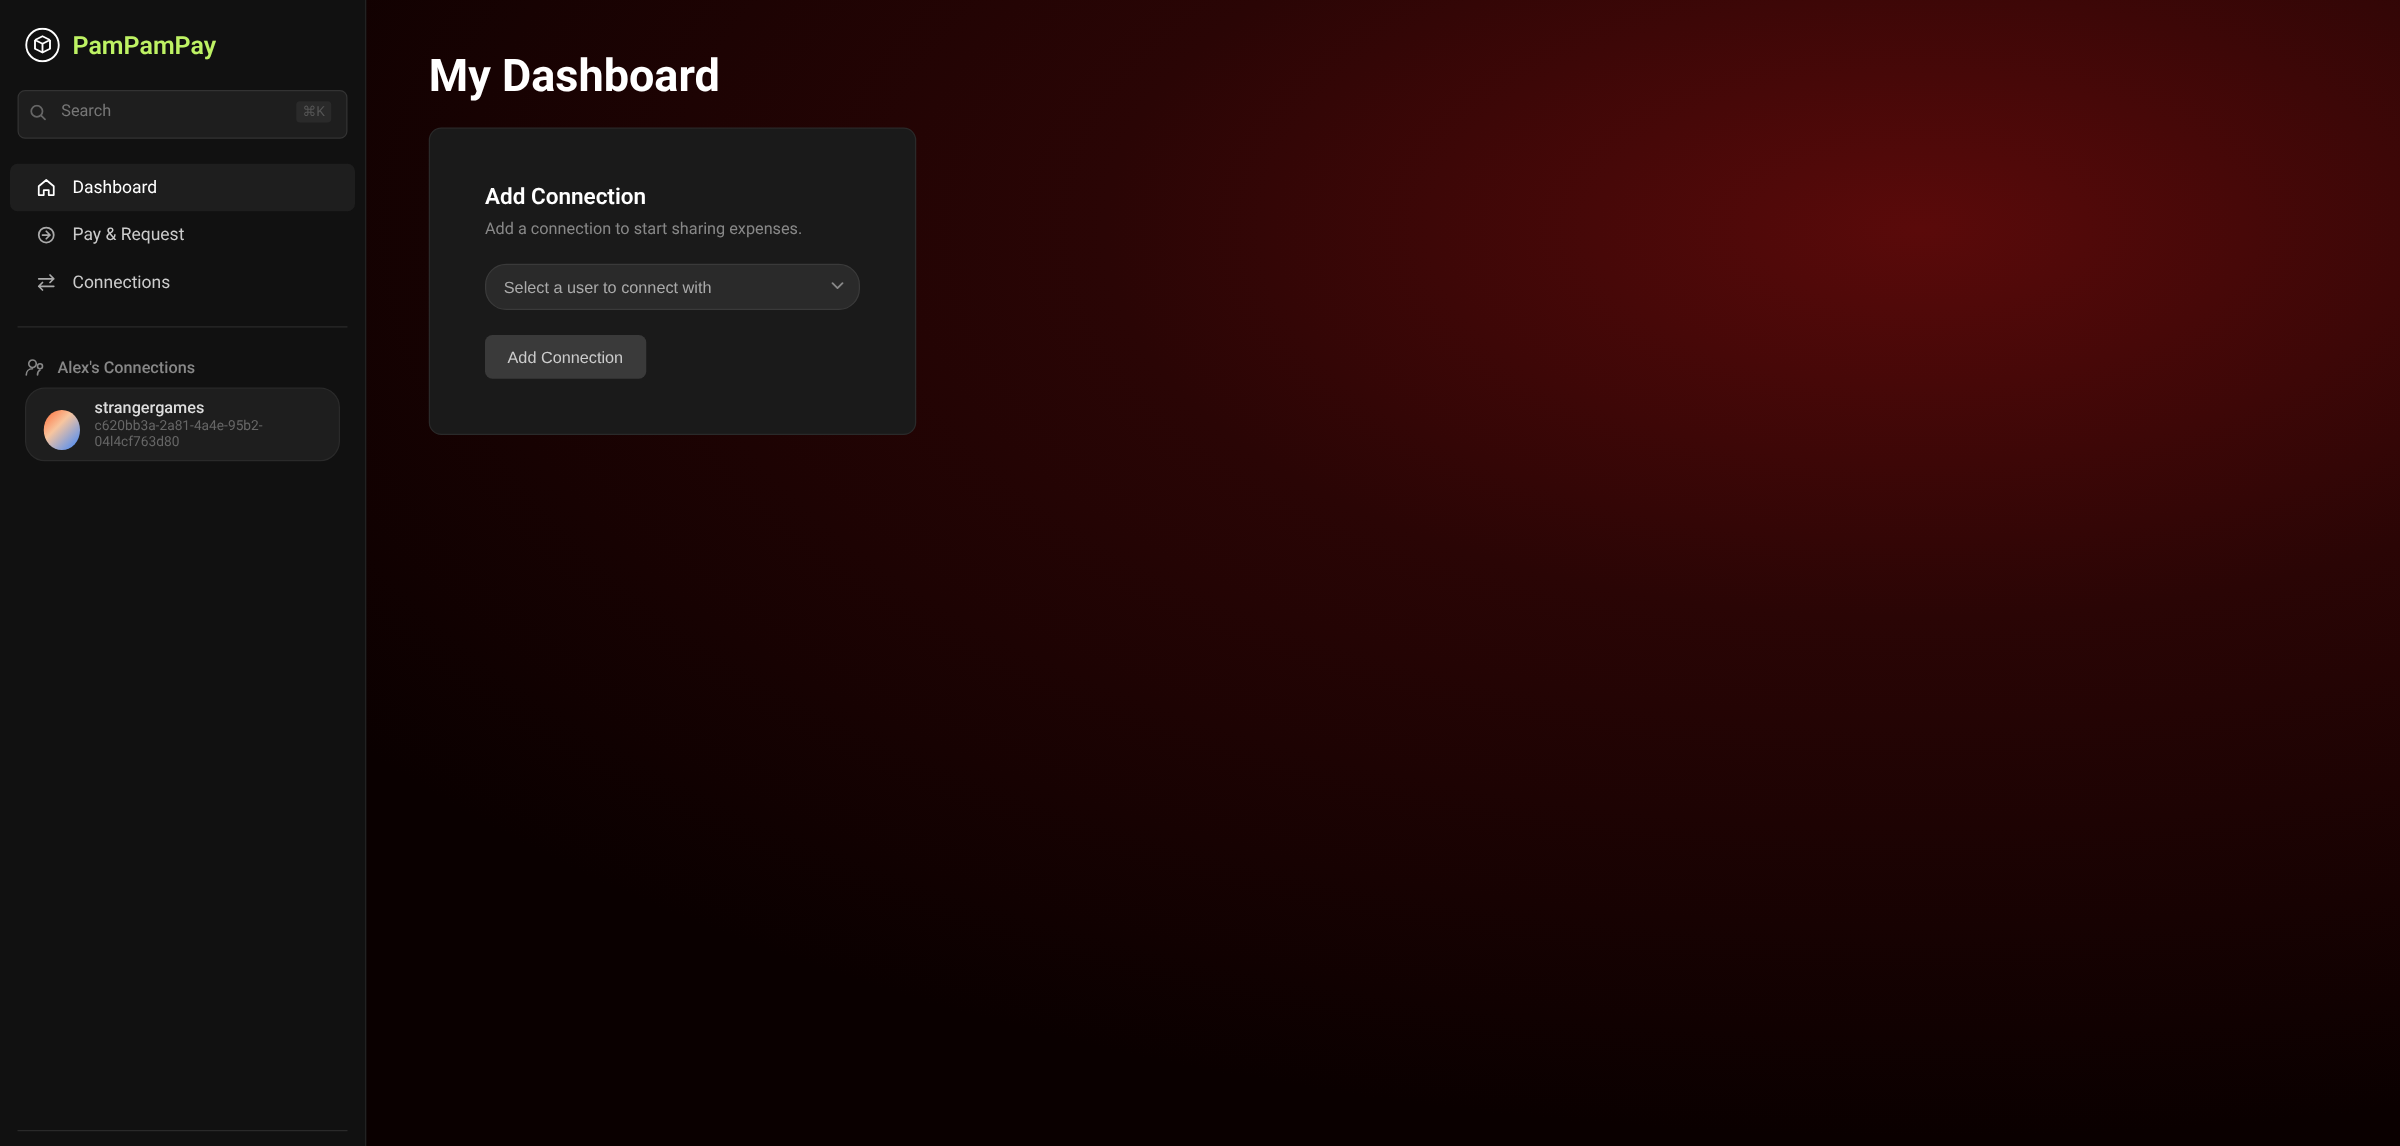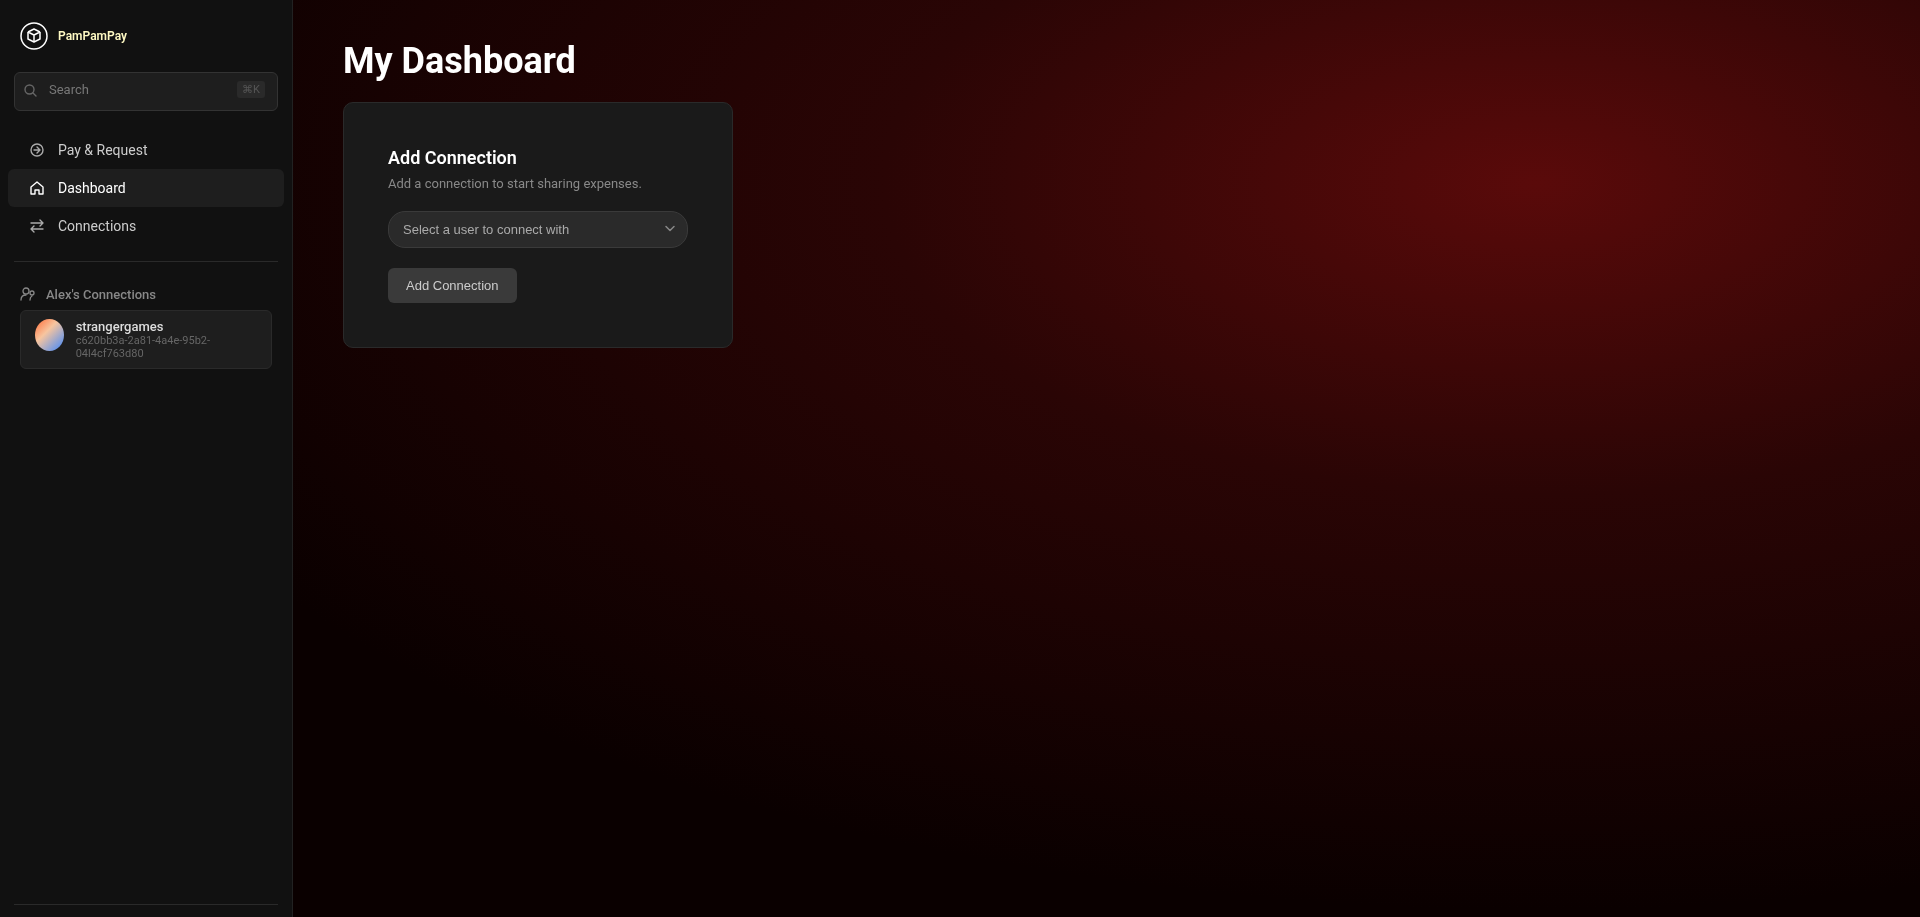--- a/index.html
+++ b/index.html
@@ -36,23 +36,23 @@
       gap: 10px;
       padding: 22px 20px;
     }
 
     .logo-icon {
       width: 28px;
       height: 28px;
     }
 
     .logo-text {
-      font-size: 12px;
+      font-size: 20px;
       font-weight: 600;
-      color: #fef9c3;
+      color: #bef264;
     }
 
     .search-bar {
       margin: 0 14px 16px 14px;
       position: relative;
     }
 
     .search-input-container {
       width: 100%;
       background-color: #1e1e1e;
@@ -133,26 +133,26 @@
       align-items: center;
       gap: 10px;
       padding: 8px 20px;
       font-size: 13px;
       color: #888888;
       font-weight: 500;
     }
 
     .connection-item {
       display: flex;
-      align-items: flex-start;
+      align-items: flex-end;
       gap: 12px;
       padding: 8px 14px;
       margin: 0 20px;
       cursor: pointer;
-      border-radius: 6px;
+      border-radius: 16px;
       background-color: #1e1e1e;
       border: 1px solid #2a2a2a;
     }
 
     .avatar-placeholder {
       width: 32px;
       height: 32px;
       border-radius: 50%;
       background: linear-gradient(135deg, #ff6b35 0%, #f7c59f 40%, #3a86ff 100%);
       display: flex;
@@ -287,36 +287,36 @@
         <line x1="9" y1="9" x2="12" y2="12" stroke="#666" stroke-width="1.4" stroke-linecap="round"></line>
       </svg>
     </span>
     <div class="search-input-container">
       <span style="color:#777;font-size:13px;">Search</span>
       <span class="search-kbd">⌘K</span>
     </div>
   </div>
 
   <nav class="nav-section">
+    <div class="nav-item active">
+      <span class="nav-icon">
+        <svg width="16" height="16" viewBox="0 0 16 16" fill="none">
+          <path d="M2 7L8 2L14 7V14H10V10H6V14H2V7Z" stroke="#ffffff" stroke-width="1.4" fill="none" stroke-linejoin="round"></path>
+        </svg>
+      </span>
+      <span>Dashboard</span>
+    </div>
     <div class="nav-item">
       <span class="nav-icon">
         <svg width="16" height="16" viewBox="0 0 16 16" fill="none">
           <circle cx="8" cy="8" r="6" stroke="#aaaaaa" stroke-width="1.4" fill="none"></circle>
           <path d="M5 8 L11 8 M8 5 L11 8 L8 11" stroke="#aaaaaa" stroke-width="1.4" stroke-linecap="round" stroke-linejoin="round"></path>
         </svg>
       </span>
       <span>Pay &amp; Request</span>
-    </div>
-    <div class="nav-item active">
-      <span class="nav-icon">
-        <svg width="16" height="16" viewBox="0 0 16 16" fill="none">
-          <path d="M2 7L8 2L14 7V14H10V10H6V14H2V7Z" stroke="#ffffff" stroke-width="1.4" fill="none" stroke-linejoin="round"></path>
-        </svg>
-      </span>
-      <span>Dashboard</span>
     </div>
     <div class="nav-item">
       <span class="nav-icon">
         <svg width="16" height="16" viewBox="0 0 16 16" fill="none">
           <path d="M2 5 L14 5 M11 2 L14 5 L11 8" stroke="#aaaaaa" stroke-width="1.4" stroke-linecap="round" stroke-linejoin="round"></path>
           <path d="M14 11 L2 11 M5 8 L2 11 L5 14" stroke="#aaaaaa" stroke-width="1.4" stroke-linecap="round" stroke-linejoin="round"></path>
         </svg>
       </span>
       <span>Connections</span>
     </div>

